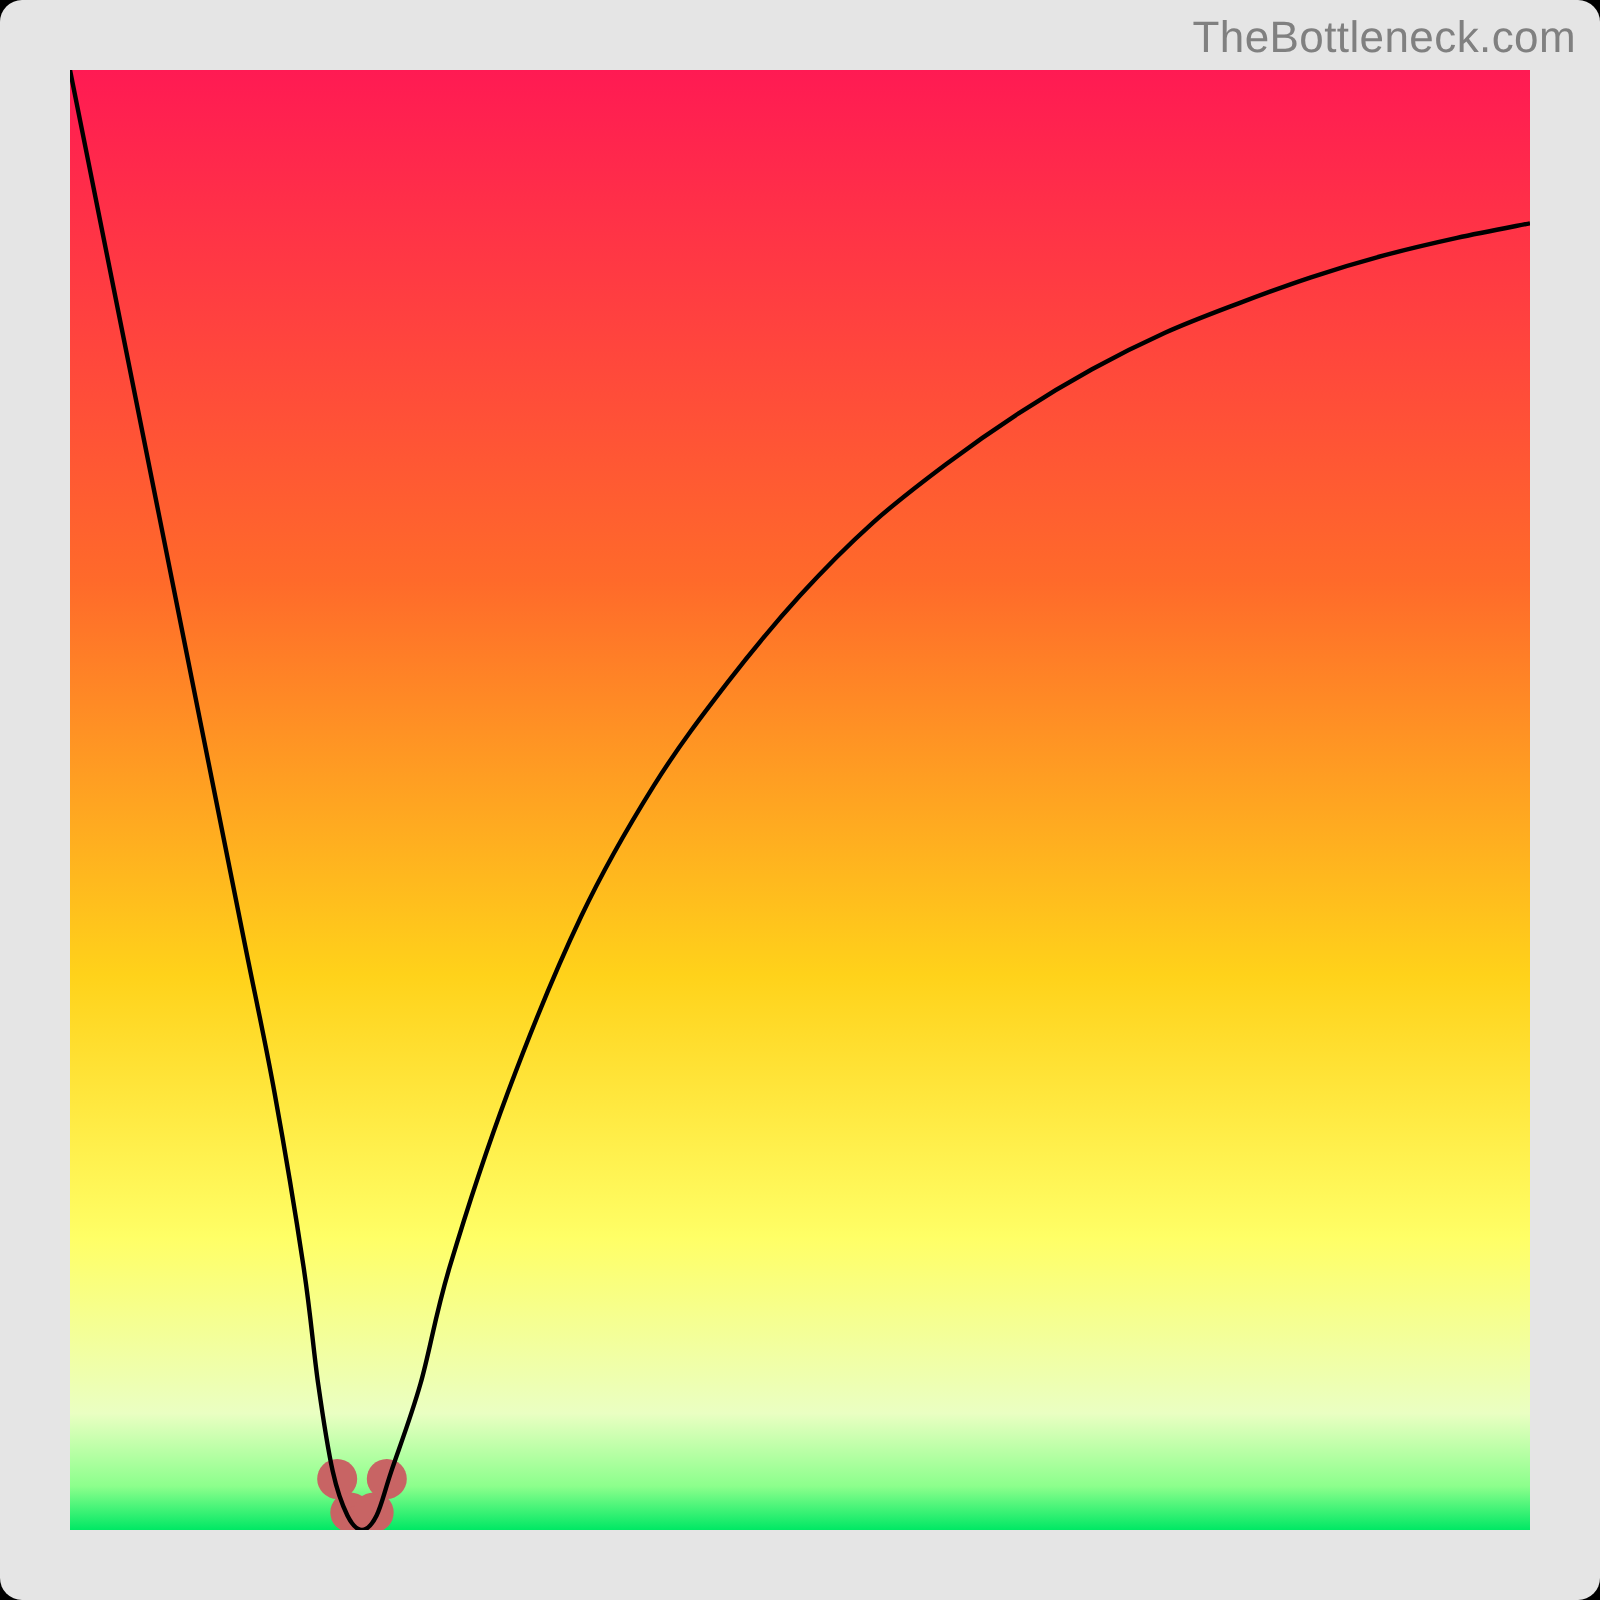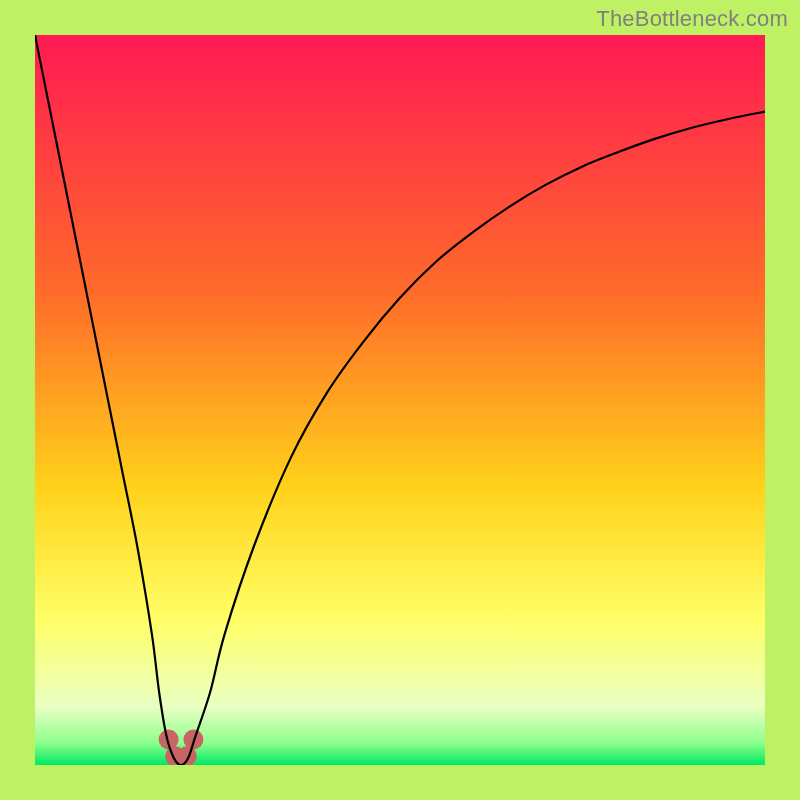--- a/index.html
+++ b/index.html
@@ -10,21 +10,22 @@
     background: #000;
     position: relative;
     font-family: Arial, sans-serif;
   }
   .frame {
     position: absolute;
     top: 0;
     left: 0;
     width: 800px;
     height: 800px;
-    background: #bef264;
+    background: #e5e5e5;
+    border-radius: 11px;
   }
   .plot-area {
     position: absolute;
     top: 35px;
     left: 35px;
     width: 730px;
     height: 730px;
     overflow: hidden;
   }
   .gradient {

